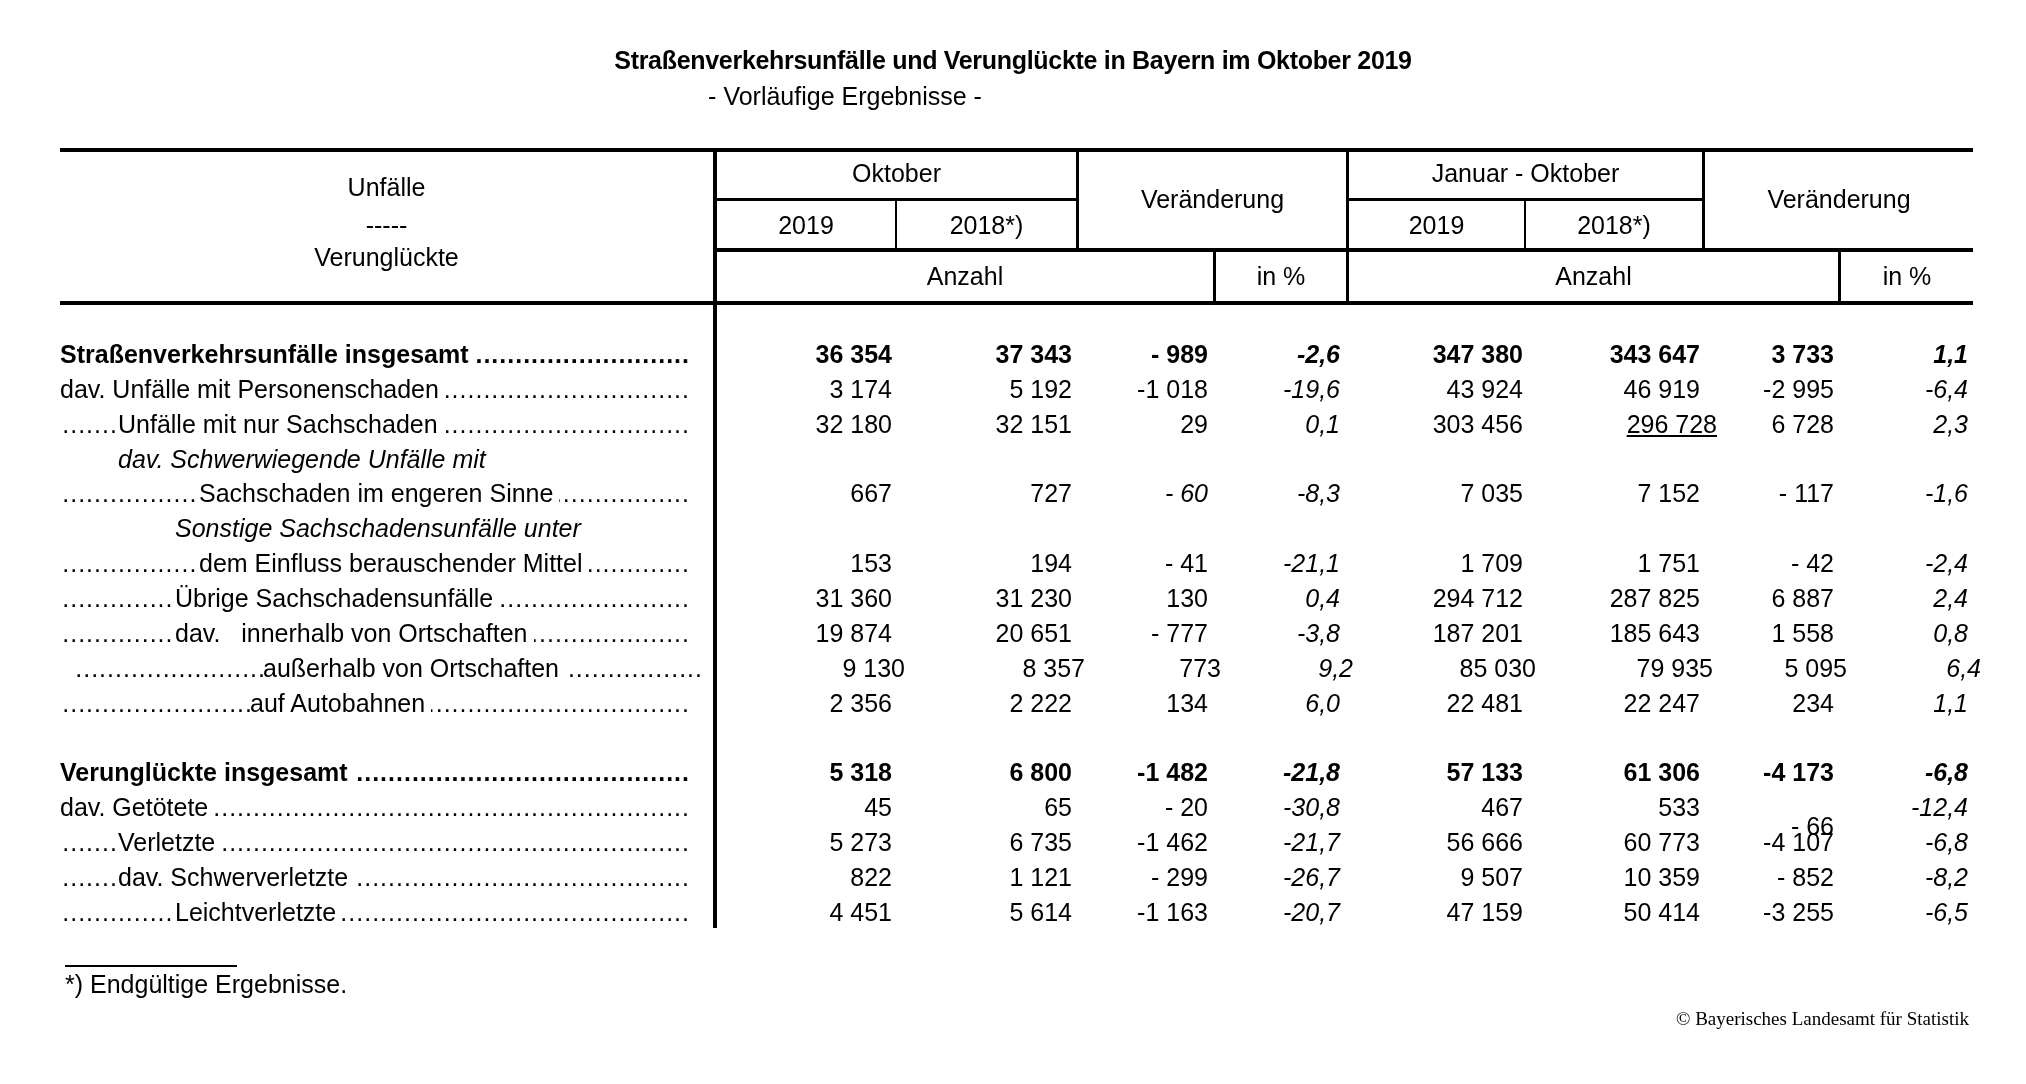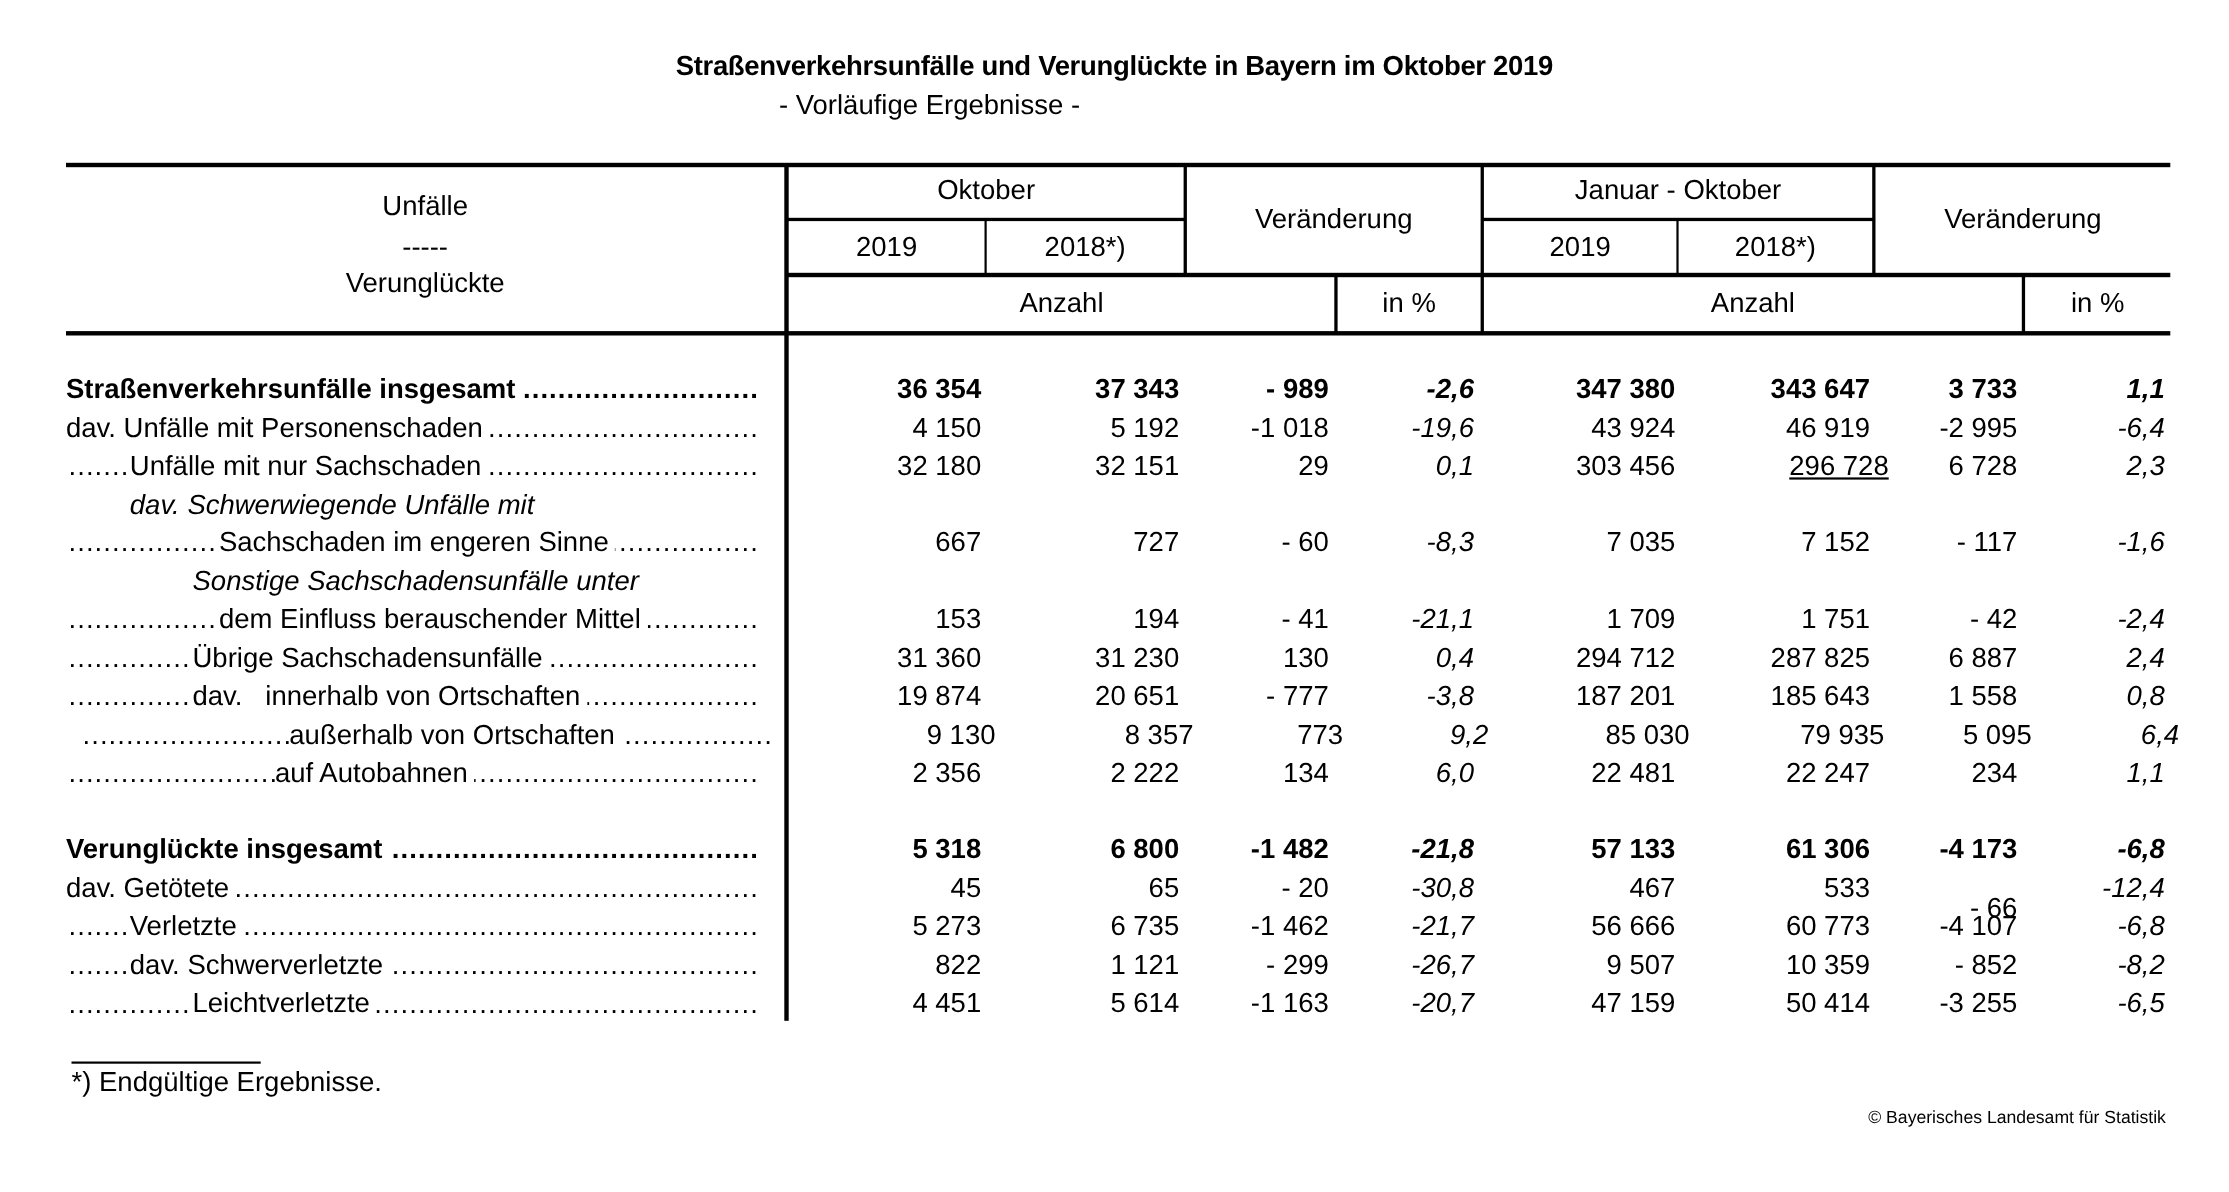--- a/index.html
+++ b/index.html
@@ -14,21 +14,21 @@
   .hdr { position:absolute; font-size:25px; text-align:center; line-height:30px; }
   .row { position:absolute; left:60px; width:1913px; height:35px; font-size:25px; line-height:35px; }
   .row.bold { font-weight:bold; }
   .lbl { position:absolute; left:0; width:630px; white-space:nowrap; overflow:hidden; }
   .lbl .txt { background:#fff; padding-right:6px; }
   .lbl .dots { position:absolute; right:0; left:0; z-index:-1; letter-spacing:1px; color:#000; overflow:hidden; white-space:nowrap; text-align:right; }
   .num { position:absolute; text-align:right; white-space:nowrap; }
   .pct { font-style:italic; }
   .foot-line { position:absolute; left:65px; top:965px; width:172px; height:2px; background:#000; }
   .foot { position:absolute; left:65px; top:970px; font-size:25px; }
-  .copy { position:absolute; right:57px; top:1008px; font-size:16px; }
+  .copy { position:absolute; right:57px; top:1008px; font-size:19px;font-family:Liberation Serif, serif; }
 </style>
 </head>
 <body>
 
 <div class="title">Straßenverkehrsunfälle und Verunglückte in Bayern im Oktober 2019</div>
 <div class="subtitle">- Vorläufige Ergebnisse -</div>
 
 <div class="hline" style="left:60px; top:148px; width:1913px; height:4px;"></div>
 <div class="hline" style="left:715px; top:198px; width:362px; height:3px;"></div>
 <div class="hline" style="left:1348px; top:198px; width:356px; height:3px;"></div>
@@ -70,21 +70,21 @@
       <div class="num" style="right: 901px;">37 343</div>
       <div class="num" style="right: 765px;">- 989</div>
       <div class="num pct" style="right: 633px;">-2,6</div>
       <div class="num" style="right: 450px;">347 380</div>
       <div class="num" style="right: 273px;">343 647</div>
       <div class="num" style="right: 139px;">3 733</div>
       <div class="num pct" style="right: 5px;">1,1</div>
     </div>
     <div class="row" style="top: 372px;">
       <div class="lbl" style="padding-left: 0px; width: 630px; position: absolute; isolation: isolate;"><span class="txt" style="white-space: pre;">dav. Unfälle mit Personenschaden</span><span class="dots" style="font-weight: normal; direction: rtl;">........................................................................................................................................................................................................</span></div>
-      <div class="num" style="right: 1081px;">4 150</div>
+      <div class="num" style="right: 1081px;">3 174</div>
       <div class="num" style="right: 901px;">5 192</div>
       <div class="num" style="right: 765px;">-1 018</div>
       <div class="num pct" style="right: 633px;">-19,6</div>
       <div class="num" style="right: 450px;">43 924</div>
       <div class="num" style="right: 273px;">46 919</div>
       <div class="num" style="right: 139px;">-2 995</div>
       <div class="num pct" style="right: 5px;">-6,4</div>
     </div>
     <div class="row" style="top: 407px;">
       <div class="lbl" style="padding-left: 58px; width: 572px; position: absolute; isolation: isolate;"><span class="txt" style="white-space: pre;">Unfälle mit nur Sachschaden</span><span class="dots" style="font-weight: normal; direction: rtl;">........................................................................................................................................................................................................</span></div>
@@ -105,21 +105,21 @@
       <div class="num pct" style="right: 633px;"></div>
       <div class="num" style="right: 450px;"></div>
       <div class="num" style="right: 273px;"></div>
       <div class="num" style="right: 139px;"></div>
       <div class="num pct" style="right: 5px;"></div>
     </div>
     <div class="row" style="top: 476px;">
       <div class="lbl" style="padding-left: 139px; width: 491px; position: absolute; isolation: isolate;"><span class="txt" style="white-space: pre;">Sachschaden im engeren Sinne</span><span class="dots" style="font-weight: normal; direction: rtl;">........................................................................................................................................................................................................</span></div>
       <div class="num" style="right: 1081px;">667</div>
       <div class="num" style="right: 901px;">727</div>
-      <div class="num" style="right: 765px;">- 60</div>
+      <div class="num" style="right: 765px; font-style: italic;">- 60</div>
       <div class="num pct" style="right: 633px;">-8,3</div>
       <div class="num" style="right: 450px;">7 035</div>
       <div class="num" style="right: 273px;">7 152</div>
       <div class="num" style="right: 139px;">- 117</div>
       <div class="num pct" style="right: 5px;">-1,6</div>
     </div>
     <div class="row" style="top: 511px;">
       <div class="lbl" style="padding-left: 115px; width: 515px; position: absolute; isolation: isolate; font-style: italic;"><span class="txt" style="white-space: pre;">Sonstige Sachschadensunfälle unter</span></div>
       <div class="num" style="right: 1081px;"></div>
       <div class="num" style="right: 901px;"></div>

